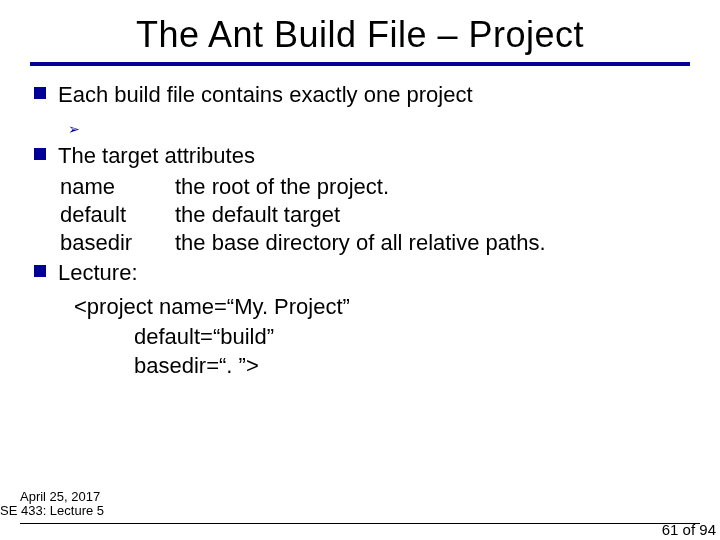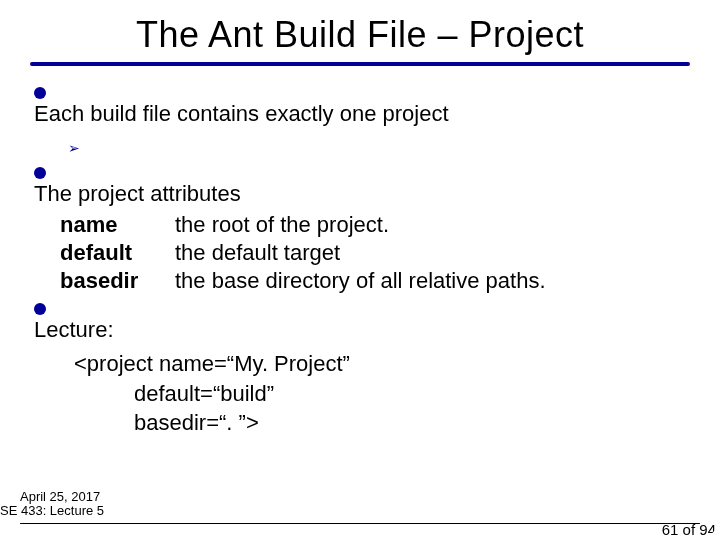--- a/index.html
+++ b/index.html
@@ -1,15 +1,15 @@
 <!DOCTYPE html>
 <html><head>
 <meta charset="utf-8">
 <style>
-  * { margin: 0; padding: 0; box-sizing: border-box; border-radius: 25px; }
+  * { margin: 0; padding: 0; box-sizing: border-box; }
   html, body { width: 720px; height: 540px; background: #fff; font-family: Arial, Helvetica, sans-serif; }
   .slide {
     width: 720px; height: 540px;
     position: relative;
     padding: 14px 30px 0 30px;
   }
   .title {
     font-size: 36px;
     color: #000;
     text-align: center;
@@ -18,39 +18,39 @@
   }
   .rule {
     height: 4px;
     background: #000099;
     width: 100%;
   }
   .body {
     margin-top: 14px;
     padding-left: 4px;
   }
-  .row { display: flex; align-items: flex-start; margin-bottom: 4px; flex-direction: column; }
+  .row { display: flex; align-items: flex-start; margin-bottom: 4px; }
   .bullet {
     width: 12px; height: 12px;
     background: #000099;
     flex: 0 0 12px;
     margin-top: 7px;
     margin-right: 12px;
   }
   .text { font-size: 22px; color: #000; line-height: 1.35; }
   .sub { padding-left: 34px; }
   .arrow {
     flex: 0 0 14px;
     color: #000099;
     font-size: 14px;
     margin-top: 7px;
     margin-right: 10px;
   }
   .attr-row { display: flex; padding-left: 26px; margin-bottom: 2px; }
-  .attr-name { width: 115px; font-weight: bold; font-size: 22px; }
+  .attr-name { width: 115px; font-weight: normal; font-size: 22px; }
   .attr-desc { font-size: 22px; }
   .ex-line { padding-left: 40px; font-size: 22px; line-height: 1.35; }
   .ex-indent { padding-left: 100px; }
   .footer-line {
     position: absolute;
     left: 20px; right: 20px; bottom: 16px;
     height: 1px; background: #000;
   }
   .foot-left { position: absolute; left: 20px; bottom: 36px; font-size: 13px; }
   .foot-center { position: absolute; left: 0; right: 0; bottom: 22px; text-align: left; font-size: 13px; }
@@ -69,21 +69,21 @@
     <div class="row">
       <div class="bullet"></div>
       <div class="text">Each build file contains exactly one project</div>
     </div>
     <div class="row sub">
       <div class="arrow">➢</div>
     </div>
 
     <div class="row">
       <div class="bullet"></div>
-      <div class="text">The project attributes</div>
+      <div class="text">The target attributes</div>
     </div>
     <div class="attr-row">
       <div class="attr-name">name</div>
       <div class="attr-desc">the root of the project.</div>
     </div>
     <div class="attr-row">
       <div class="attr-name">default</div>
       <div class="attr-desc">the default target</div>
     </div>
     <div class="attr-row">

